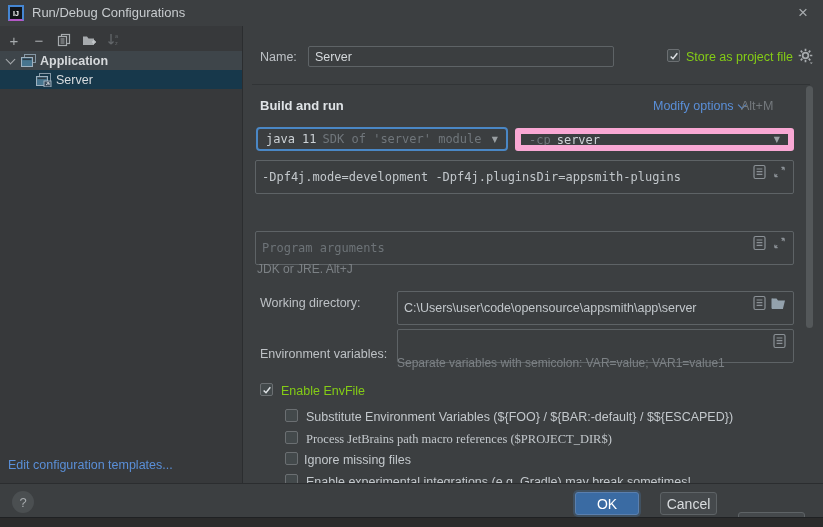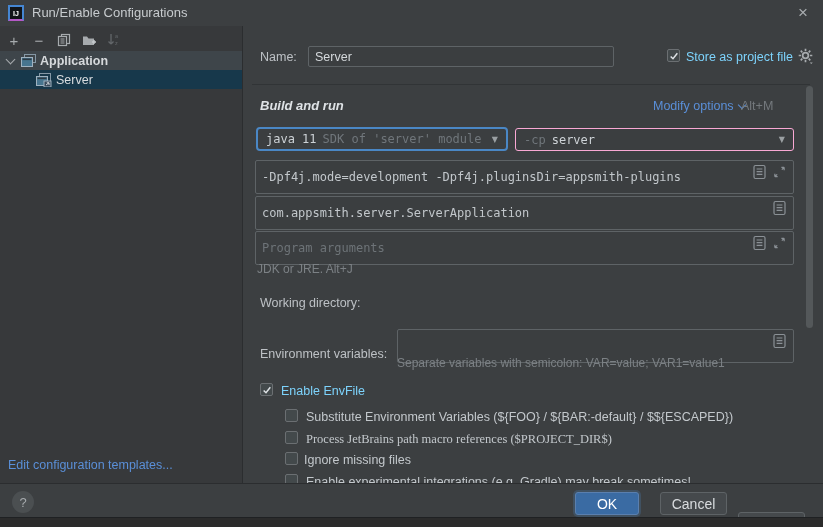--- a/index.html
+++ b/index.html
@@ -49,59 +49,59 @@
 
   .hr{position:absolute;border-top:1px solid #313436;}
   .sec-title{position:absolute;font-weight:bold;font-size:13px;color:#dfe3e6;}
   .link{color:#5a8fd8;cursor:pointer;}
   .link-chev{width:5px;height:5px;border-right:1.5px solid #5a8fd8;border-bottom:1.5px solid #5a8fd8;
         transform:rotate(45deg);display:inline-block;margin:0 0 2px 5px;}
   .shortcut{color:#74797d;}
   .hint{position:absolute;color:#7c8185;font-size:12px;}
 
   .combo{position:absolute;box-sizing:border-box;display:flex;align-items:center;gap:6px;
-         padding:0 8px;background:#3b3e40;border:1px solid #f9a8d4;border-radius:3px;cursor:pointer;
+         padding:0 8px;background:#3b3e40;border:6px solid #f9a8d4;border-radius:3px;cursor:pointer;
          font-family:"DejaVu Sans Mono",monospace;font-size:12px;white-space:nowrap;overflow:hidden;}
   .combo.focused{border:2px solid #4a87c5;border-radius:4px;}
   .combo .val{color:#cdd2d6;}
   .combo .dim{color:#70767b;}
   .combo .arrow{margin-left:auto;color:#9ba0a3;font-size:8px;font-family:"DejaVu Sans",sans-serif;}
 
   .cbox{position:absolute;width:13px;height:13px;box-sizing:border-box;background:#43494b;
         border:1px solid #6b6f72;border-radius:2px;cursor:pointer;display:flex;align-items:center;justify-content:center;}
-  .cb-label{position:absolute;color:#7dd3fc;cursor:default;white-space:nowrap;}
+  .cb-label{position:absolute;color:#84cc16;cursor:default;white-space:nowrap;}
 
   
   .footer{position:absolute;left:0;top:483px;width:823px;height:34px;background:#3c3f41;
           border-top:1px solid #2b2d2f;box-sizing:border-box;}
   .help-btn{position:absolute;left:12px;top:7px;width:22px;height:22px;border-radius:50%;
             background:#4b4f51;color:#a6aaad;font-size:13px;display:flex;align-items:center;
             justify-content:center;cursor:pointer;}
   .btn{position:absolute;top:8px;height:23px;box-sizing:border-box;border-radius:3px;
        font-family:"Liberation Sans",sans-serif;font-size:14px;display:flex;align-items:center;
        justify-content:center;cursor:pointer;}
   .btn-ok{left:575px;width:64px;background:#3a6ba3;border:1px solid #5a7fae;color:#fff;
           box-shadow:0 0 0 2px rgba(74,135,197,0.25);}
   .btn-gray{background:#45494c;border:1px solid #5e6366;color:#d9dcdf;}
-  .btn-cancel{left:660px;width:67px;}
+  .btn-cancel{left:660px;width:57px;}
   .btn-apply{left:738px;width:67px;margin-top:20px;}
   .bottom-strip{position:absolute;left:0;top:517px;width:823px;height:10px;background:#2b2b2b;
                 border-top:1px solid #1f2123;box-sizing:border-box;}
   .scroll-thumb{position:absolute;left:806px;top:86px;width:7px;height:242px;background:#54585a;
                 border-radius:4px;cursor:pointer;}
   svg{display:block;}
 </style>
 </head>
 <body>
 
 <div class="dialog">
 
   <div class="titlebar">
     <div class="ij-logo">IJ</div>
-    <div class="title-text">Run/Enable Configurations</div>
+    <div class="title-text">Run/Debug Configurations</div>
     <div class="close-btn">×</div>
   </div>
 
   <div class="left-panel">
     <div class="toolbar">
       <span class="tb-btn">+</span>
       <span class="tb-btn">−</span>
       <span class="tb-btn">
         <svg width="14" height="14" viewBox="0 0 14 14">
             <g fill="none" stroke="#a7abae" stroke-width="1.2">
@@ -174,21 +174,21 @@
         <g stroke="#a7abae" stroke-width="1.6" fill="none">
       <circle cx="8" cy="8" r="2.7"></circle>
       <path d="M8 1.6v2.2M8 12.2v2.2M1.6 8h2.2M12.2 8h2.2M3.5 3.5l1.5 1.5M11 11l1.5 1.5M12.5 3.5L11 5M5 11l-1.5 1.5"></path>
         </g>
       <path d="M12 14.5l1.4 1.4 1.4-1.4z" fill="#a7abae"></path>
       </svg>
   </span>
 
   <div class="hr" style="left:252px;top:84px;width:558px;"></div>
 
-  <div class="sec-title" style="left:260px;top:98px;font-style:italic;">Build and run</div>
+  <div class="sec-title" style="left:260px;top:98px;">Build and run</div>
   <div class="abs" style="left:653px;top:99px;">
     <span class="link">Modify options</span><span class="link-chev"></span>
   </div>
   <div class="abs shortcut" style="left:741px;top:99px;">Alt+M</div>
 
   <div class="combo focused" style="left:256px;top:127px;width:252px;height:24px;">
     <span class="val">java 11</span>
     <span class="dim">SDK of 'server' module</span>
     <span class="arrow">▼</span>
   </div>
@@ -210,31 +210,20 @@
     </span>
     <span class="fld-ico" style="right:8px;">
       <svg width="13" height="13" viewBox="0 0 14 14">
           <g fill="none" stroke="#8b9196" stroke-width="1.3">
         <path d="M4.5 9.5l-2.5 2.5M2 12v-3M2 12h3M9.5 4.5L12 2M12 2H9M12 2v3"></path>
           </g>
         </svg>
     </span>
   </div>
 
-  <div class="fieldwrap mono" style="left:255px;top:196px;width:539px;height:24px;">
-    <input style="padding-right: 28px;" value="com.appsmith.server.ServerApplication">
-    <span class="fld-ico" style="right:8px;">
-      <svg width="13" height="15" viewBox="0 0 13 15">
-          <g fill="none" stroke="#8b9196" stroke-width="1.2">
-        <rect x="1" y="1" width="11" height="13" rx="1.5"></rect>
-            <path d="M3.6 4.5h5.8M3.6 7.2h5.8M3.6 9.9h5.8"></path>
-          </g>
-        </svg>
-    </span>
-  </div>
 
   <div class="fieldwrap mono" style="left:255px;top:231px;width:539px;height:24px;">
     <input style="padding-right: 48px;" placeholder="Program arguments">
     <span class="fld-ico" style="right:28px;">
       <svg width="13" height="15" viewBox="0 0 13 15">
           <g fill="none" stroke="#8b9196" stroke-width="1.2">
         <rect x="1" y="1" width="11" height="13" rx="1.5"></rect>
             <path d="M3.6 4.5h5.8M3.6 7.2h5.8M3.6 9.9h5.8"></path>
           </g>
         </svg>
@@ -244,20 +233,37 @@
           <g fill="none" stroke="#8b9196" stroke-width="1.3">
         <path d="M4.5 9.5l-2.5 2.5M2 12v-3M2 12h3M9.5 4.5L12 2M12 2H9M12 2v3"></path>
           </g>
         </svg>
     </span>
   </div>
 
   <div class="hint" style="left:257px;top:262px;">JDK or JRE. Alt+J</div>
 
   <div class="flabel" style="left:260px;top:296px;">Working directory:</div>
+  <div class="fieldwrap" style="left:397px;top:291px;width:397px;height:23px;font-size:12.5px;">
+    <input style="padding-right: 48px; font-family: &quot;Liberation Sans&quot;, sans-serif; font-size: 12.5px;" value="C:\Users\user\code\opensource\appsmith\app\server">
+    <span class="fld-ico" style="right:28px;">
+      <svg width="13" height="15" viewBox="0 0 13 15">
+          <g fill="none" stroke="#8b9196" stroke-width="1.2">
+        <rect x="1" y="1" width="11" height="13" rx="1.5"></rect>
+            <path d="M3.6 4.5h5.8M3.6 7.2h5.8M3.6 9.9h5.8"></path>
+          </g>
+        </svg>
+    </span>
+    <span class="fld-ico" style="right:8px;">
+      <svg width="15" height="13" viewBox="0 0 15 13">
+          <path d="M1 2h4.5L7 4h7l-2 8H1z" fill="#93a1ac"></path>
+        <path d="M1 2v10h11" fill="none" stroke="#93a1ac"></path>
+        </svg>
+    </span>
+  </div>
 
   <div class="flabel" style="left:260px;top:347px;">Environment variables:</div>
   <div class="fieldwrap" style="left:397px;top:329px;width:397px;height:23px;">
     <input style="padding-right: 28px; font-family: &quot;Liberation Sans&quot;, sans-serif; font-size: 12.5px;" value="">
     <span class="fld-ico" style="right:8px;">
       <svg width="13" height="15" viewBox="0 0 13 15">
           <g fill="none" stroke="#8b9196" stroke-width="1.2">
         <rect x="1" y="1" width="11" height="13" rx="1.5"></rect>
             <path d="M3.6 4.5h5.8M3.6 7.2h5.8M3.6 9.9h5.8"></path>
           </g>

